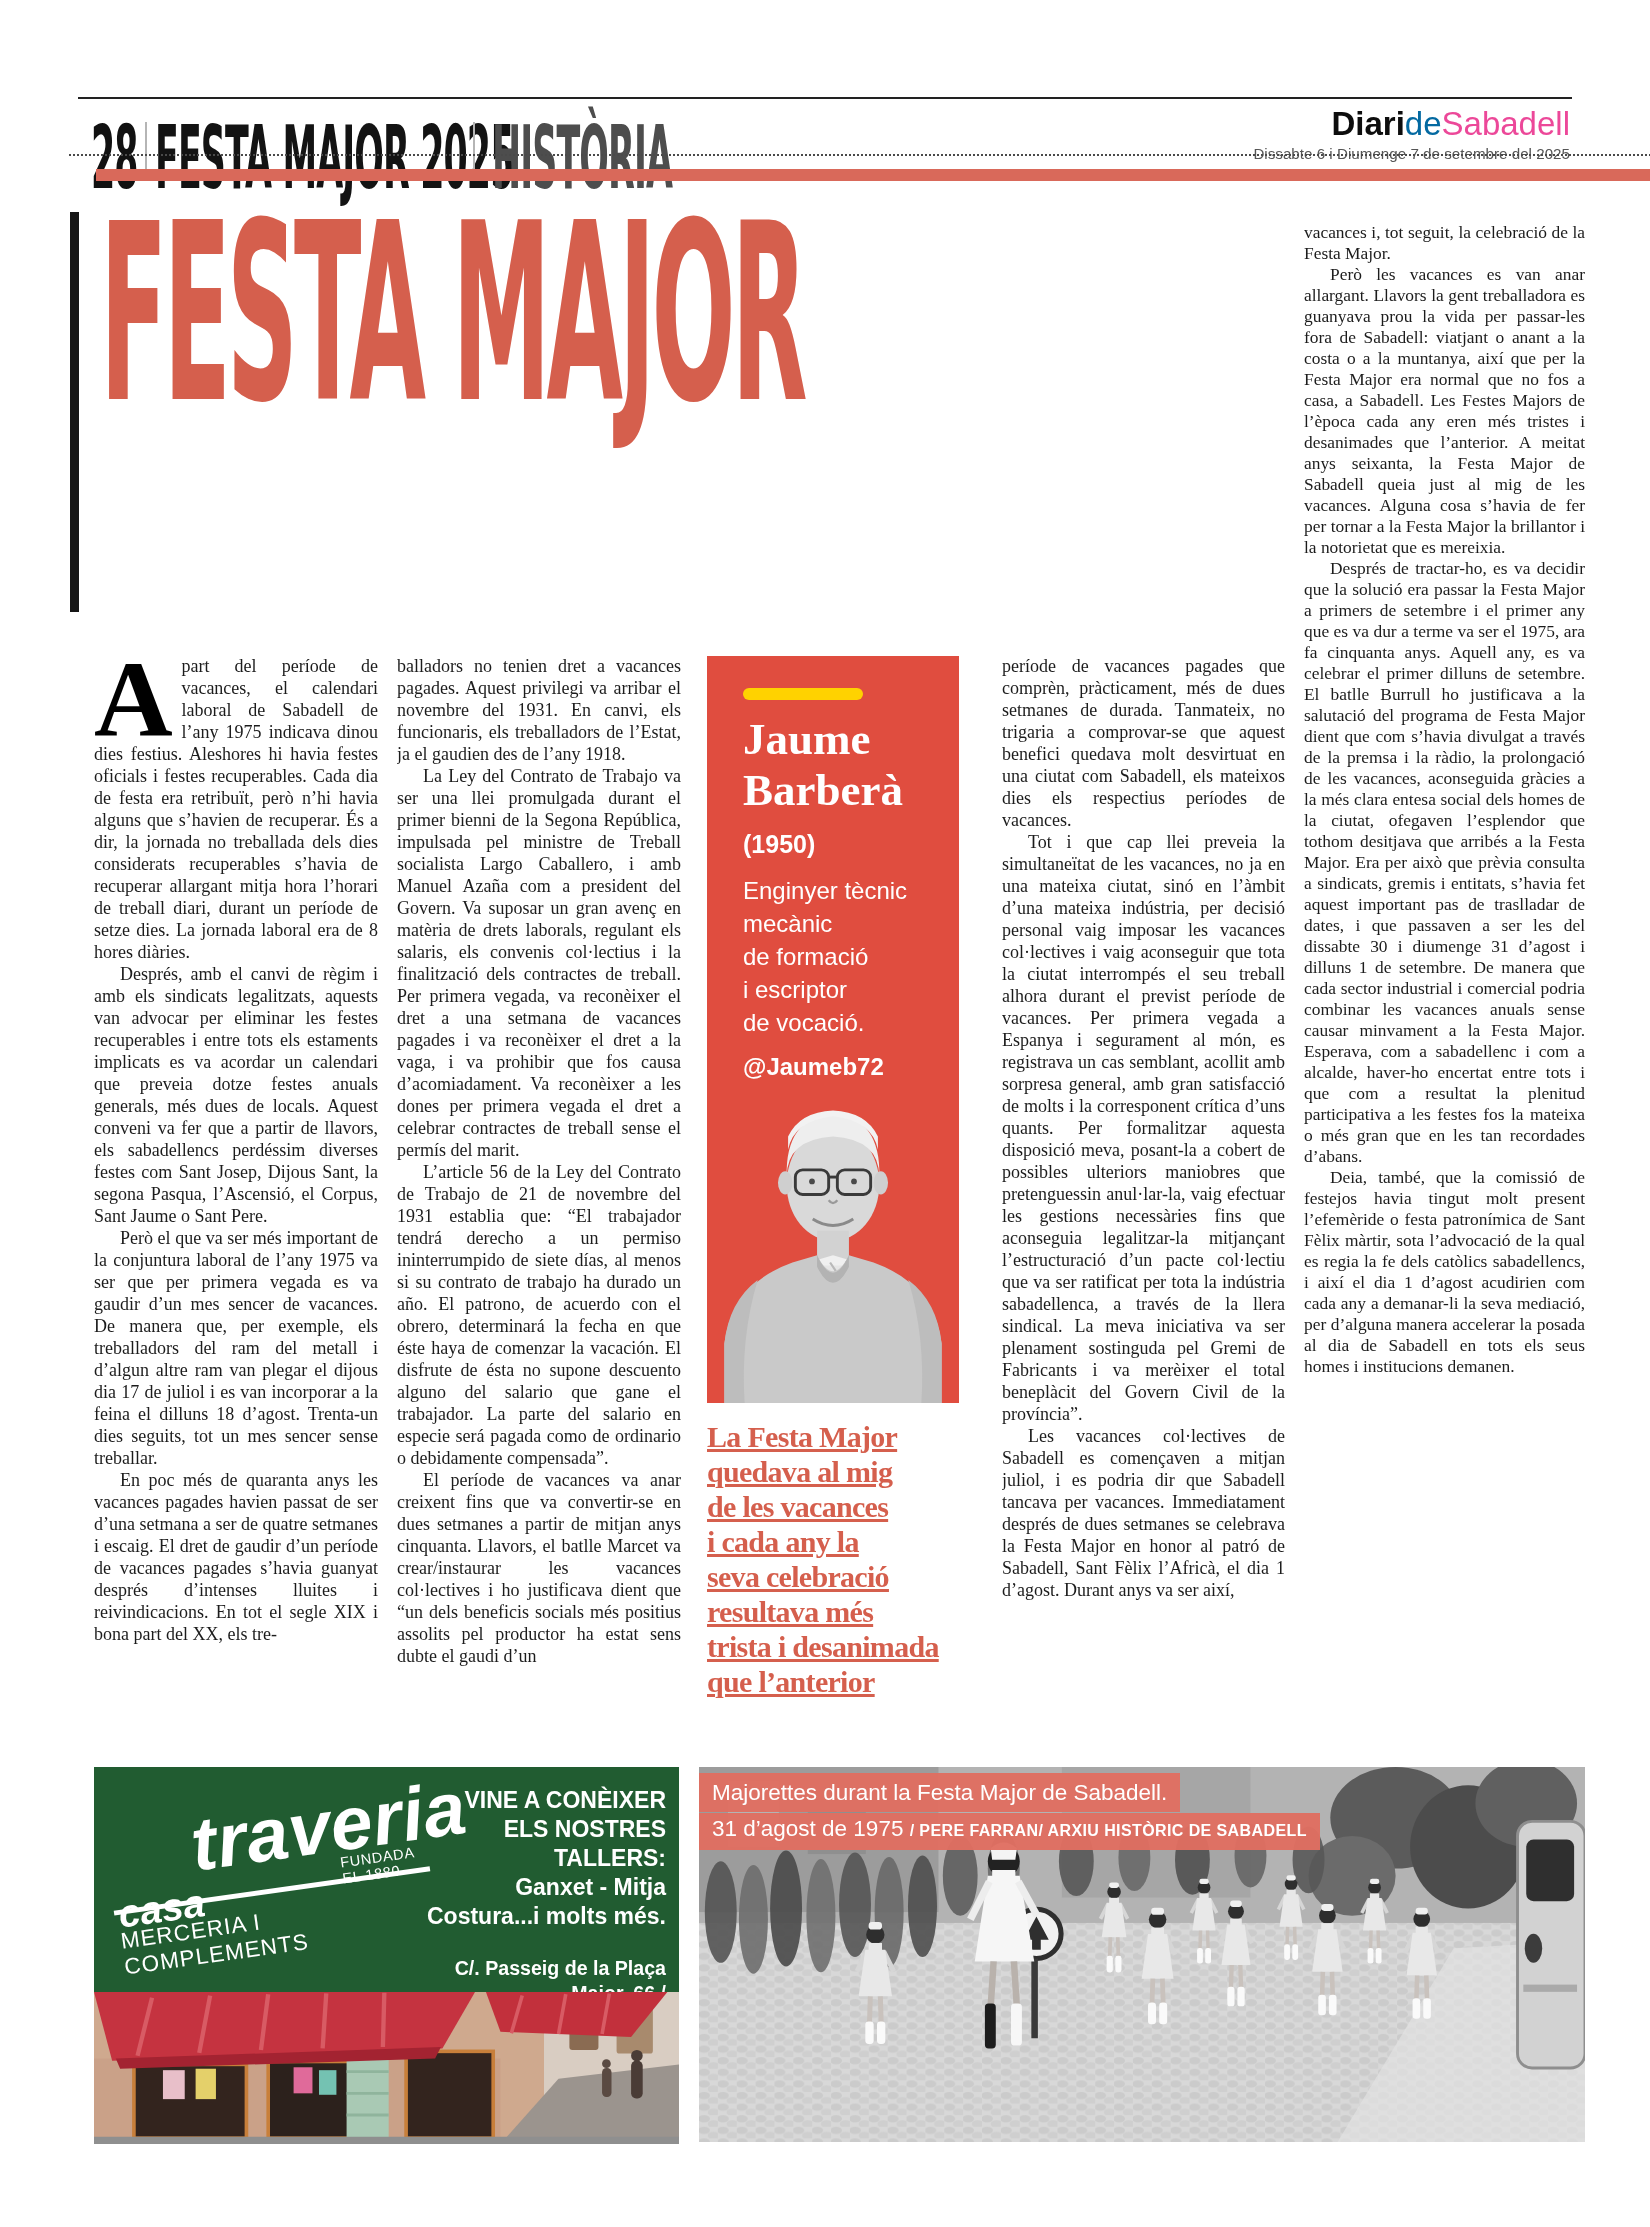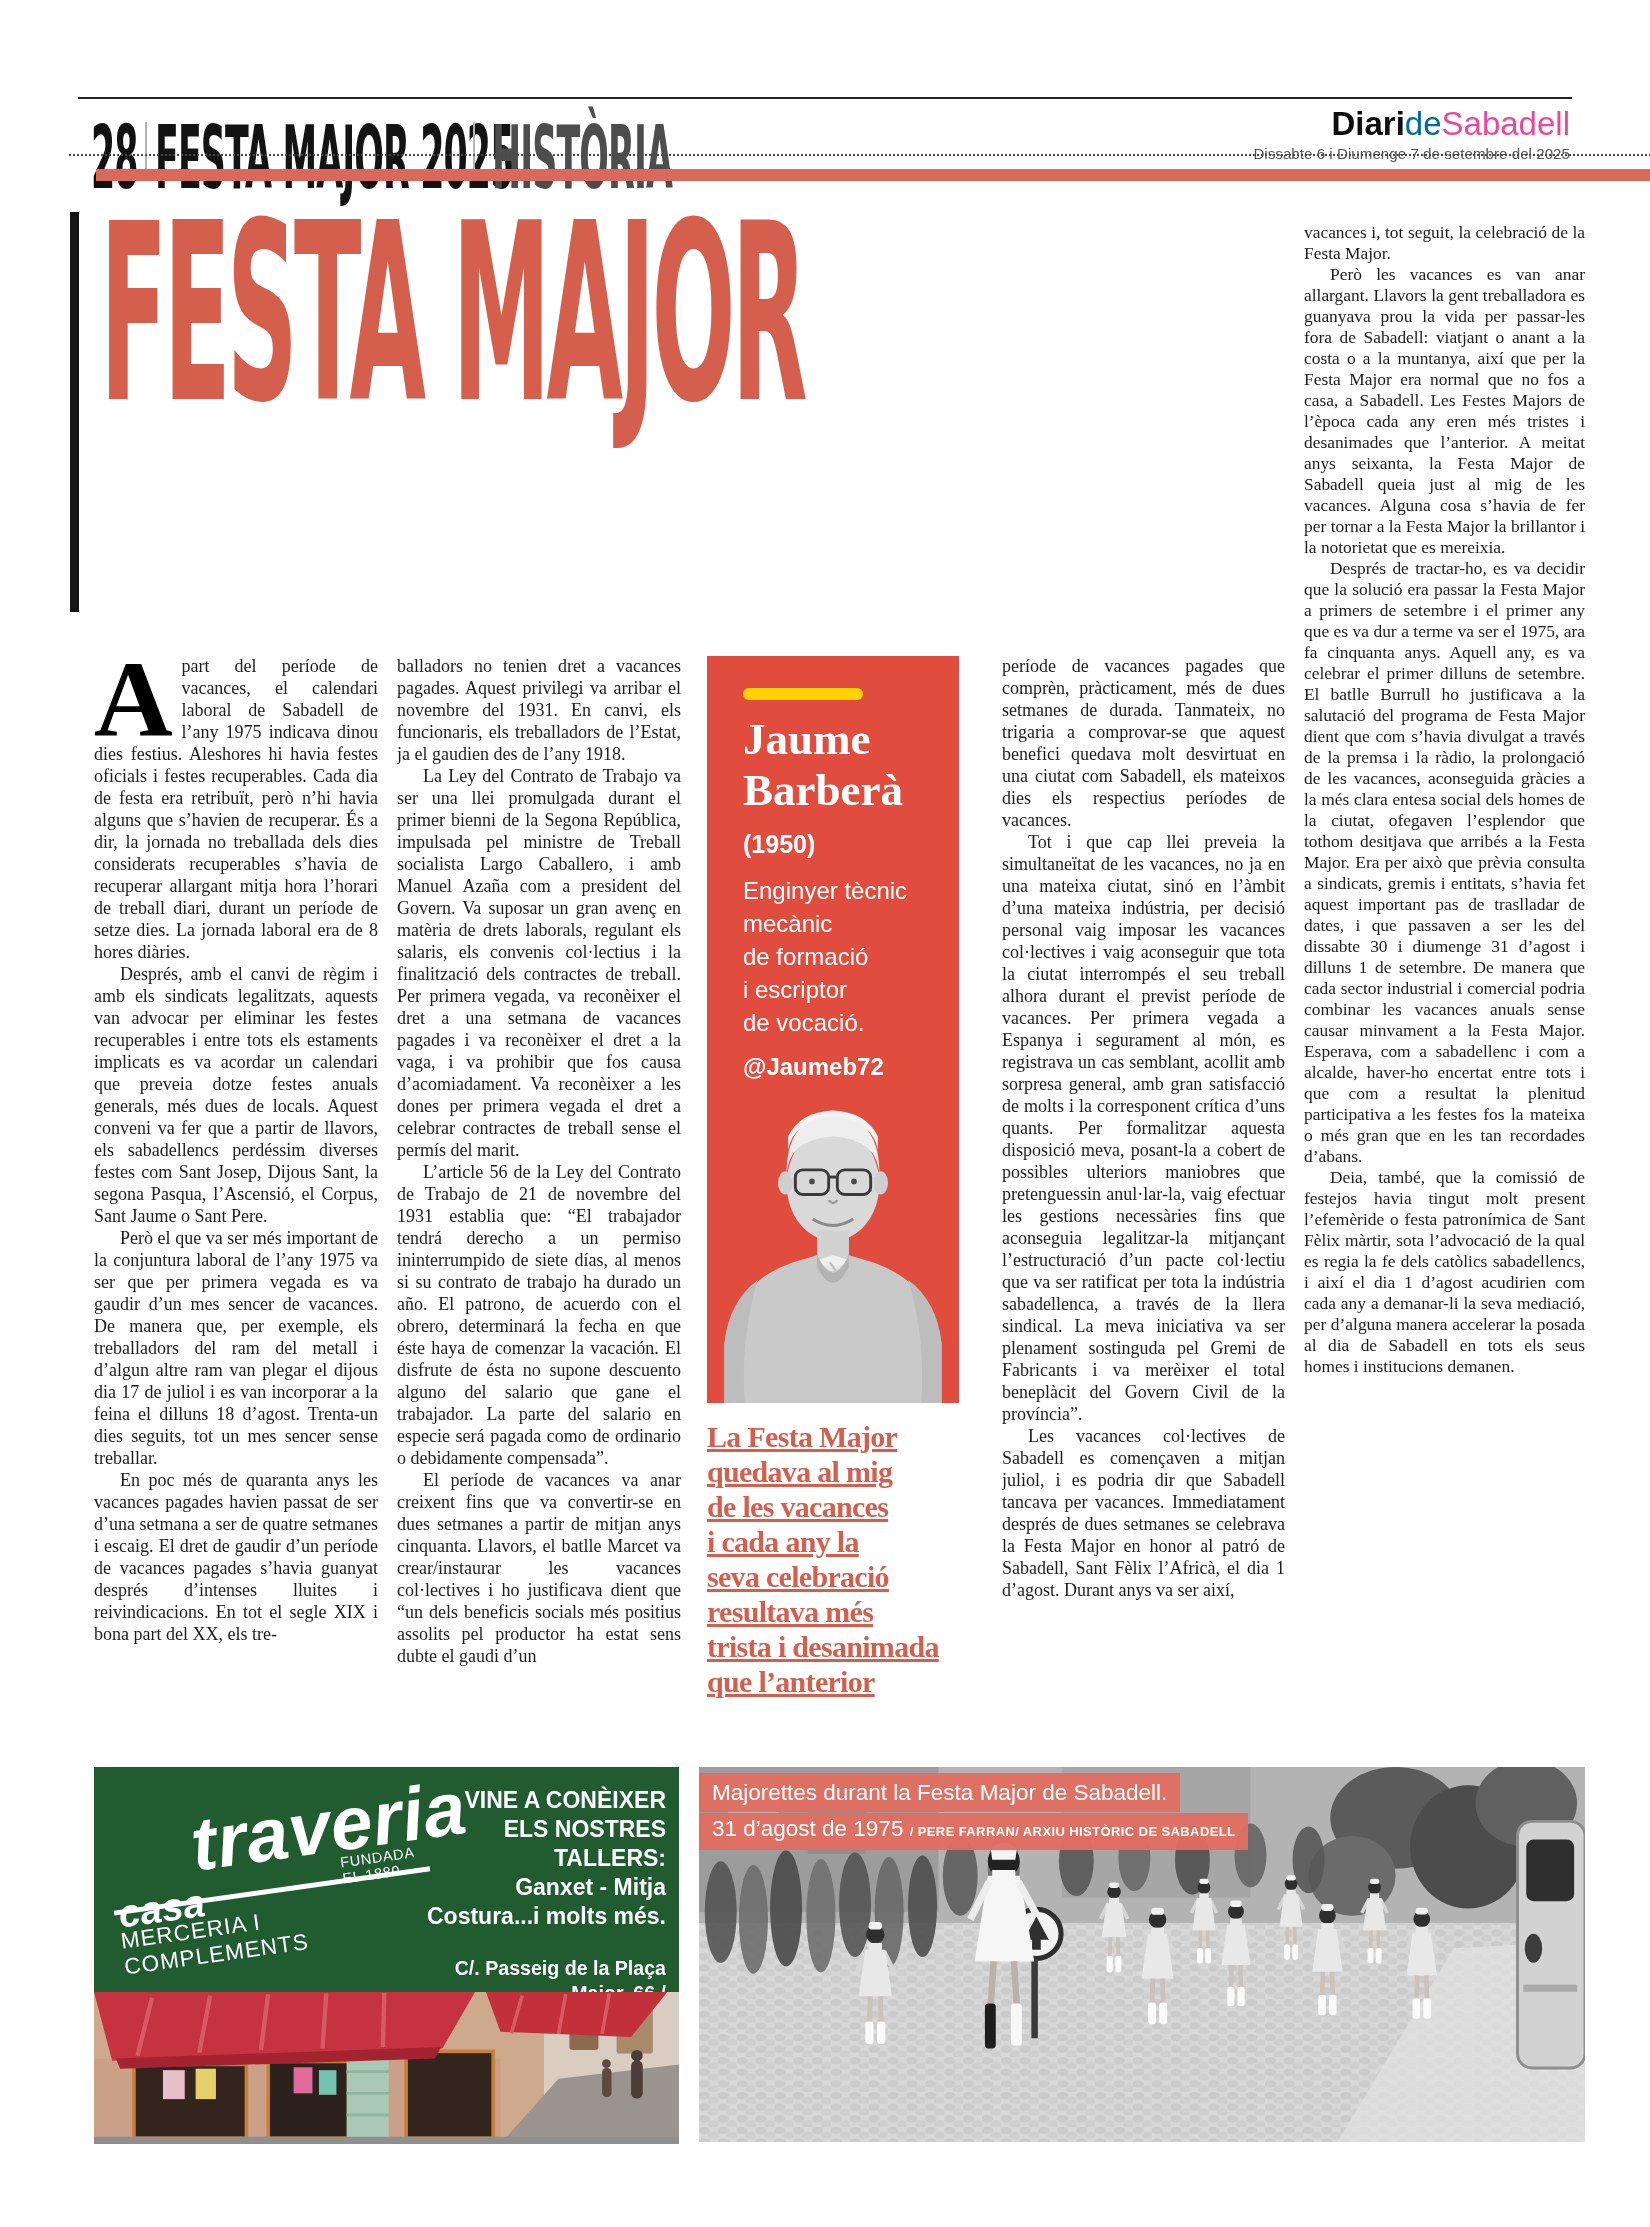--- a/index.html
+++ b/index.html
@@ -52,21 +52,21 @@
   
   .pullquote{left:707px;top:1419px;width:263px;font-family:"Liberation Serif",serif;font-weight:700;font-size:30px;line-height:35px;color:#d55f4d;white-space:pre-line;letter-spacing:-0.7px;text-decoration:underline;}
 
   
   .parade{left:699px;top:1767px;width:886px;height:375px;background:#d6d6d6;overflow:hidden;}
   .parade svg{position:absolute;inset:0;width:100%;height:100%;display:block;}
   .caption{position:absolute;left:0;top:5.8px;display:flex;flex-direction:column;align-items:flex-start;}
   .cap-line{background:rgba(224,110,97,.96);color:#fff;font-family:"Liberation Sans",sans-serif;}
   .cap1{font-weight:300;font-size:22.5px;padding:7.3px 13px 5.8px;}
   .cap2{font-weight:300;font-size:22.5px;padding:2.9px 13px 7.3px;margin-top:1.5px;}
-  .cap-credit{font-weight:700;font-size:13px;letter-spacing:0.4px;}
+  .cap-credit{font-weight:700;font-size:16px;letter-spacing:0.4px;}
 
   
   .adbox{left:94px;top:1767px;width:585px;height:225px;background:#215c31;overflow:hidden;color:#fff;}
   .logo-rot{position:absolute;left:17.4px;top:11.6px;width:312px;height:203px;transform:rotate(-8deg);transform-origin:center;}
   .lg-casa{position:absolute;left:4.4px;top:93px;font-family:"Liberation Sans",sans-serif;font-style:italic;font-weight:700;font-size:39px;}
   .lg-trav{position:absolute;left:86px;top:13px;font-family:"Liberation Sans",sans-serif;font-style:italic;font-weight:700;font-size:75px;letter-spacing:0.7px;}
   .lg-line{position:absolute;left:0px;top:110px;width:319px;height:5.1px;background:#fff;}
   .lg-fund{position:absolute;left:231px;top:86px;font-family:"Liberation Sans",sans-serif;font-size:14.5px;letter-spacing:0.7px;}
   .lg-merc{position:absolute;left:2.9px;top:129px;font-family:"Liberation Sans",sans-serif;font-size:22.5px;letter-spacing:1.1px;}
   .ad-right{position:absolute;left:325px;top:19px;width:247px;text-align:right;font-family:"Liberation Sans",sans-serif;font-weight:700;}

